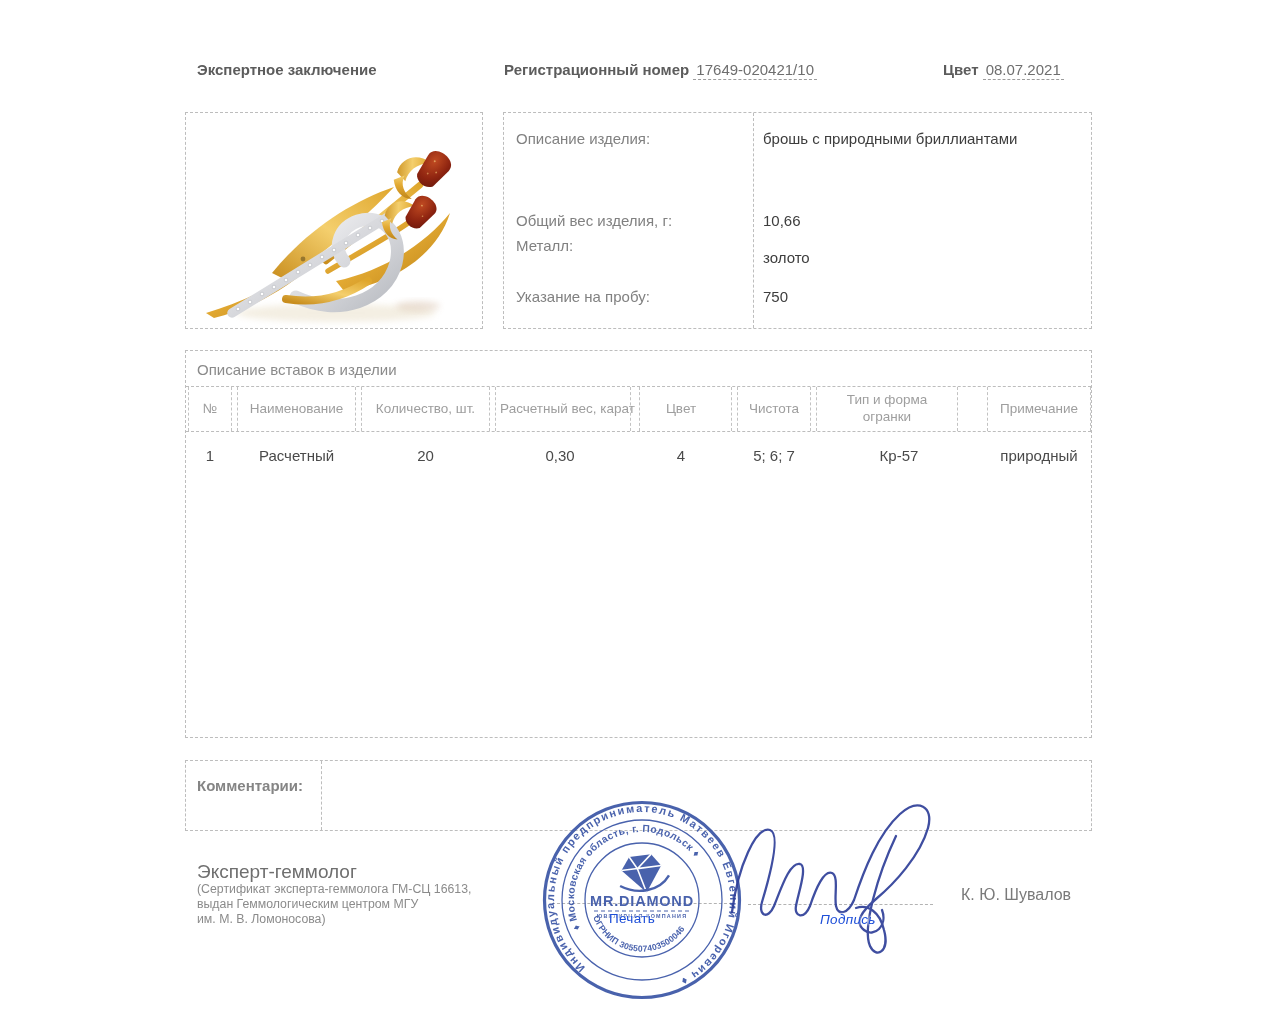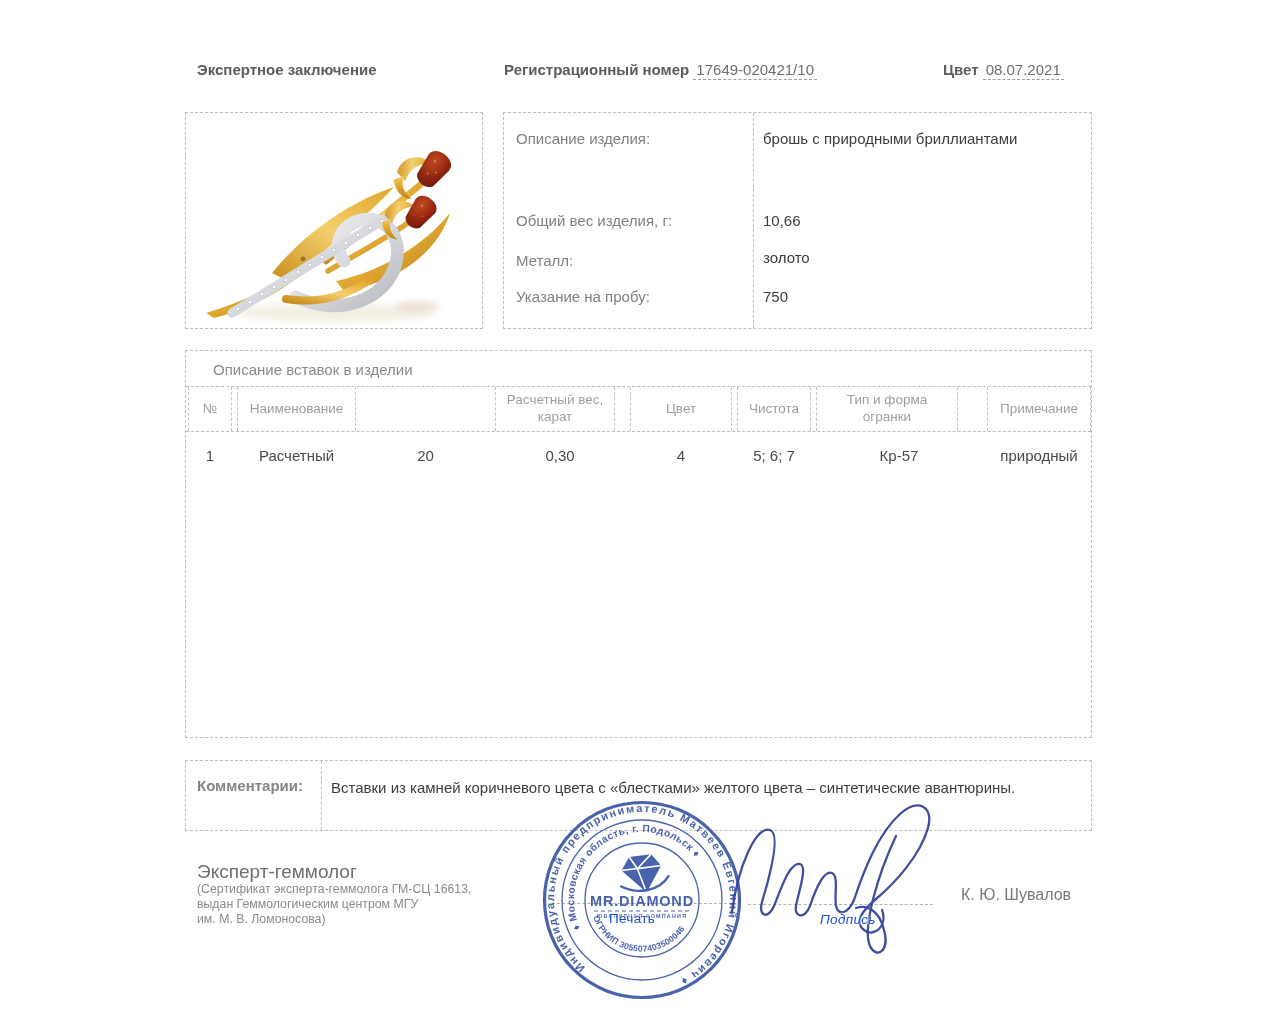--- a/index.html
+++ b/index.html
@@ -6,21 +6,21 @@
   .page{position:relative;width:1280px;height:1024px;background:#ffffff;overflow:hidden;
         font-family:"Liberation Sans","DejaVu Sans",sans-serif;color:#4e4e4e;padding-left:10px;}
   .abs{position:absolute;}
   .b{font-weight:bold;}
   .hdr{font-size:15px;color:#5c5c5c;white-space:nowrap;}
   .dash-underline{display:inline-block;border-bottom:1px dashed #9d9d9d;padding:0 3px 1px 3px;color:#6e6e6e;font-weight:normal;}
   .panel{border:1px dashed #bdbdbd;box-sizing:border-box;background:#fff;}
   .d-label{font-size:15px;color:#818181;white-space:nowrap;}
   .d-value{font-size:15px;color:#3d3d3d;white-space:nowrap;}
   .v-divider{position:absolute;top:0;bottom:0;border-left:1px dashed #bdbdbd;}
-  .t-title{font-size:15px;color:#8a8a8a;margin-left:16px;}
+  .t-title{font-size:15px;color:#8a8a8a;}
   .t-head{position:absolute;left:0;right:0;top:35px;height:46px;border-top:1px dashed #bdbdbd;border-bottom:1px dashed #bdbdbd;box-sizing:border-box;}
   .th{position:absolute;top:0;bottom:0;border-left:1px dashed #c2c2c2;border-right:1px dashed #c2c2c2;
       display:flex;align-items:center;justify-content:center;text-align:center;
       font-size:13.5px;line-height:1.25;color:#9e9e9e;box-sizing:border-box;padding:0 4px;}
   .td{position:absolute;text-align:center;font-size:15px;color:#4a4a4a;}
   .cm-label{font-size:15px;color:#858585;font-weight:bold;}
   .cm-text{font-size:15px;color:#3d3d3d;line-height:23px;width:690px;}
   .ft-title{font-size:19px;color:#6f6f6f;}
   .ft-cert{font-size:12.3px;color:#8b8b8b;line-height:15px;}
   .ft-name{font-size:16px;color:#7a7a7a;}
@@ -138,33 +138,34 @@
       </g>
     </svg>
   </div>
 
   <div class="abs panel" style="left:503px;top:112px;width:589px;height:217px;">
     <div class="v-divider" style="left:249px;"></div>
     <div class="abs d-label" style="left:12px;top:17px;">Описание изделия:</div>
     <div class="abs d-value" style="left:259px;top:17px;">брошь с природными бриллиантами</div>
     <div class="abs d-label" style="left:12px;top:99px;">Общий вес изделия, г:</div>
     <div class="abs d-value" style="left:259px;top:99px;">10,66</div>
-    <div class="abs d-label" style="left:12px;top:139px;">Металл:</div>
+    <div class="abs d-label" style="left:12px;top:124px;">Металл:</div>
     <div class="abs d-value" style="left:259px;top:136px;">золото</div>
     <div class="abs d-label" style="left:12px;top:175px;">Указание на пробу:</div>
     <div class="abs d-value" style="left:259px;top:175px;">750</div>
   </div>
 
   <div class="abs panel" style="left:185px;top:350px;width:907px;height:388px;">
     <div class="abs t-title" style="left:11px;top:10px;">Описание вставок в изделии</div>
 
     <div class="t-head">
       <div class="th" style="left:2px;width:44px;">№</div>
       <div class="th" style="left:51px;width:119px;">Наименование</div>
-      <div class="th" style="left:309px;width:120px;">Расчетный вес, карат</div>
+      <div class="th" style="left:175px;width:129px;">Количество, шт.</div>
+      <div class="th" style="left:309px;width:145px;">Расчетный вес, карат</div>
       <div class="th" style="left:444px;width:102px;">Цвет</div>
       <div class="th" style="left:551px;width:74px;">Чистота</div>
       <div class="th" style="left:630px;width:142px;">Тип и форма огранки</div>
       <div class="th" style="left:801px;width:104px;">Примечание</div>
     </div>
 
     <div class="abs" style="left:0;top:96px;width:100%;height:24px;">
       <div class="td" style="left:2px;width:44px;">1</div>
       <div class="td" style="left:51px;width:119px;">Расчетный</div>
       <div class="td" style="left:175px;width:129px;">20</div>
@@ -172,21 +173,20 @@
       <div class="td" style="left:444px;width:102px;">4</div>
       <div class="td" style="left:551px;width:74px;">5; 6; 7</div>
       <div class="td" style="left:630px;width:166px;">Кр-57</div>
       <div class="td" style="left:801px;width:104px;">природный</div>
     </div>
   </div>
 
   <div class="abs panel" style="left:185px;top:760px;width:907px;height:71px;">
     <div class="v-divider" style="left:135px;"></div>
     <div class="abs cm-label" style="left:11px;top:16px;">Комментарии:</div>
-    <div class="abs cm-text" style="left:145px;top:15px;">Вставки из камней коричневого цвета с «блестками» желтого цвета – синтетические авантюрины.</div>
   </div>
 
   <div class="abs ft-title" style="left:197px;top:861px;">Эксперт-геммолог</div>
   <div class="abs ft-cert" style="left:197px;top:882px;">
     <div>(Сертификат эксперта-геммолога ГМ-СЦ 16613,</div>
     <div>выдан Геммологическим центром МГУ</div>
     <div>им. М. В. Ломоносова)</div>
   </div>
 
   <div class="abs dashline" style="left:552px;top:903px;width:180px;"></div>

